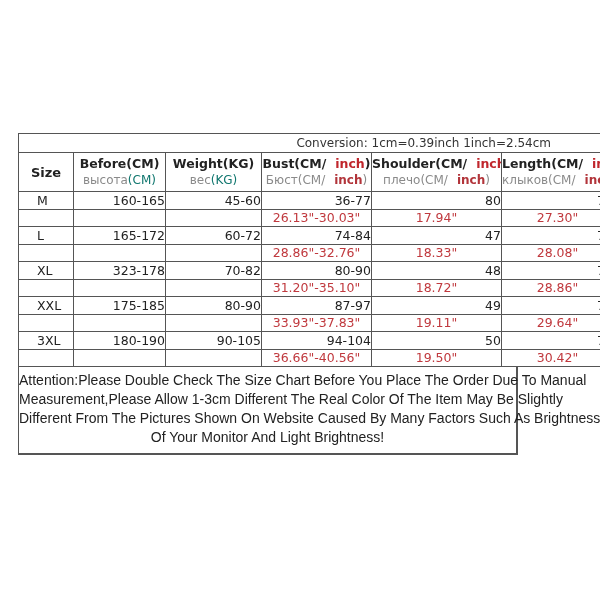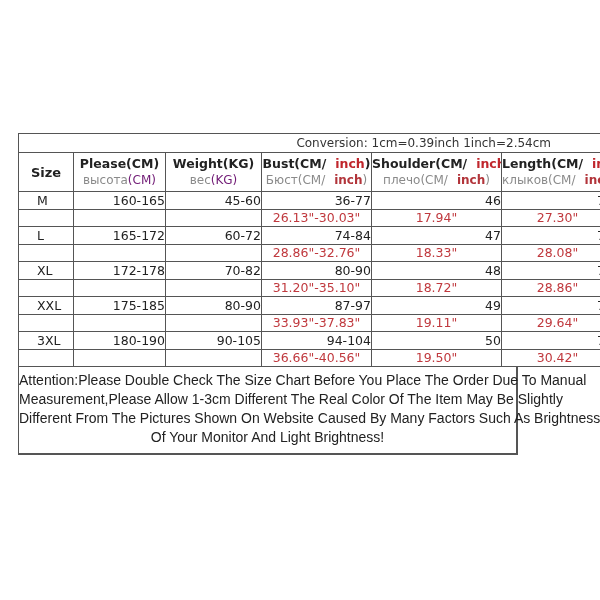--- a/index.html
+++ b/index.html
@@ -53,21 +53,21 @@
       font-size: 12.5px;
       color: #222222;
       font-family: "DejaVu Sans", sans-serif;
     }
     .hdr-sub {
       display: block;
       font-size: 12px;
       color: #8a8a8a;
       font-family: "DejaVu Sans", sans-serif;
     }
-    .hdr-sub .cm-part { color: #701a75; }
+    .hdr-sub .cm-part { color: #0f766e; }
     .inch { color: #c0272d; padding-left: 9px; }
     .hdr-main .inch { color: #c0272d; font-weight: bold; }
     .hdr-sub .inch { color: #b2343a; font-weight: bold; }
     .size-hdr {
       font-weight: bold;
       font-size: 13px;
       font-family: "DejaVu Sans", sans-serif;
     }
     tr.cm-row td {
       height: 16.5px;
@@ -116,21 +116,21 @@
       <col style="width:130px">
       <col style="width:112px">
     </colgroup>
     <tbody>
         <tr>
       <td class="conv-cell" colspan="6">Conversion: 1cm=0.39inch  1inch=2.54cm</td>
     </tr>
     <tr>
       <td class="hdr-cell size-hdr">Size</td>
       <td class="hdr-cell">
-        <span class="hdr-main">Please(CM)</span>
+        <span class="hdr-main">Before(CM)</span>
         <span class="hdr-sub"><span>высота</span><span class="cm-part">(CM)</span></span>
       </td>
       <td class="hdr-cell">
         <span class="hdr-main">Weight(KG)</span>
         <span class="hdr-sub"><span>вес</span><span class="cm-part">(KG)</span></span>
       </td>
       <td class="hdr-cell">
         <span class="hdr-main"><span>Bust(CM/</span><span class="inch">inch</span><span>)</span></span>
         <span class="hdr-sub"><span>Бюст(CM/</span><span class="inch">inch</span><span>)</span></span>
       </td>
@@ -142,21 +142,21 @@
         <span class="hdr-main"><span>Length(CM/</span><span class="inch">inch</span><span>)</span></span>
         <span class="hdr-sub"><span>клыков(CM/</span><span class="inch">inch</span><span>)</span></span>
       </td>
     </tr>
 
     <tr class="cm-row">
       <td class="size-cell">M</td>
       <td>160-165</td>
       <td>45-60</td>
       <td>36-77</td>
-      <td>46</td>
+      <td>80</td>
       <td>70</td>
     </tr>
     <tr class="in-row">
       <td></td>
       <td></td>
       <td></td>
       <td>26.13"-30.03"</td>
       <td>17.94"</td>
       <td>27.30"</td>
     </tr>
@@ -173,21 +173,21 @@
       <td></td>
       <td></td>
       <td></td>
       <td>28.86"-32.76"</td>
       <td>18.33"</td>
       <td>28.08"</td>
     </tr>
 
     <tr class="cm-row">
       <td class="size-cell">XL</td>
-      <td>172-178</td>
+      <td>323-178</td>
       <td>70-82</td>
       <td>80-90</td>
       <td>48</td>
       <td>74</td>
     </tr>
     <tr class="in-row">
       <td></td>
       <td></td>
       <td></td>
       <td>31.20"-35.10"</td>

